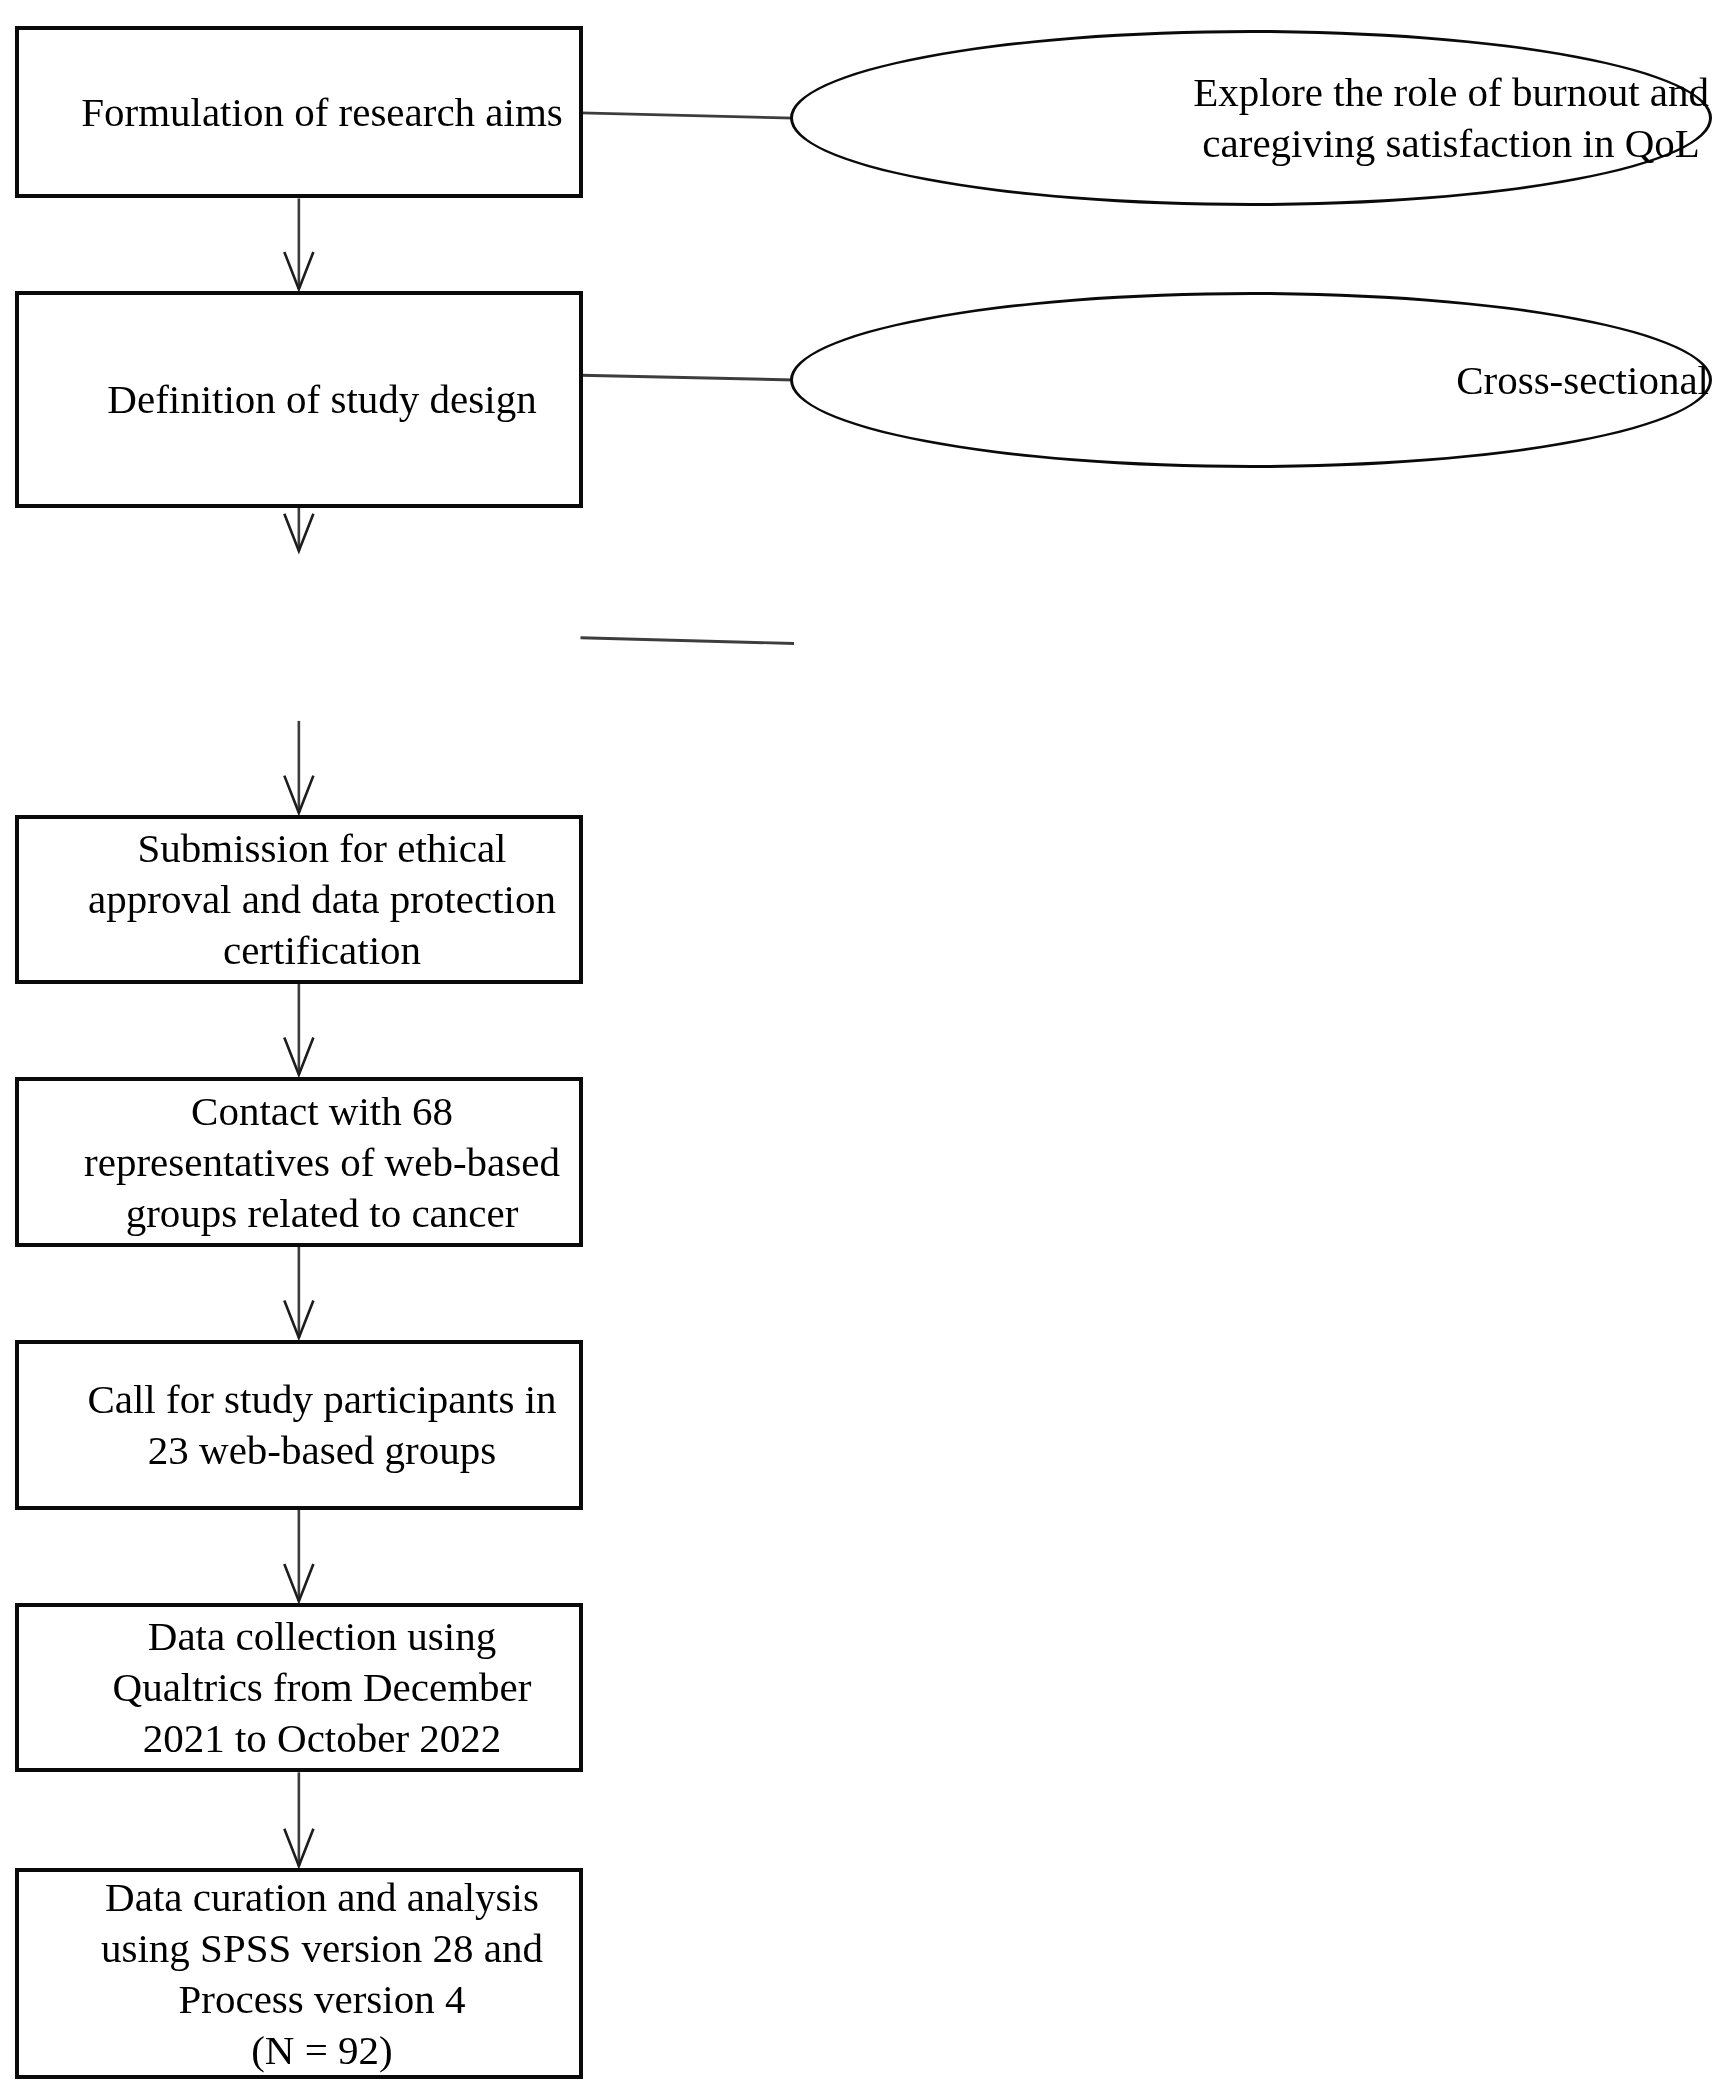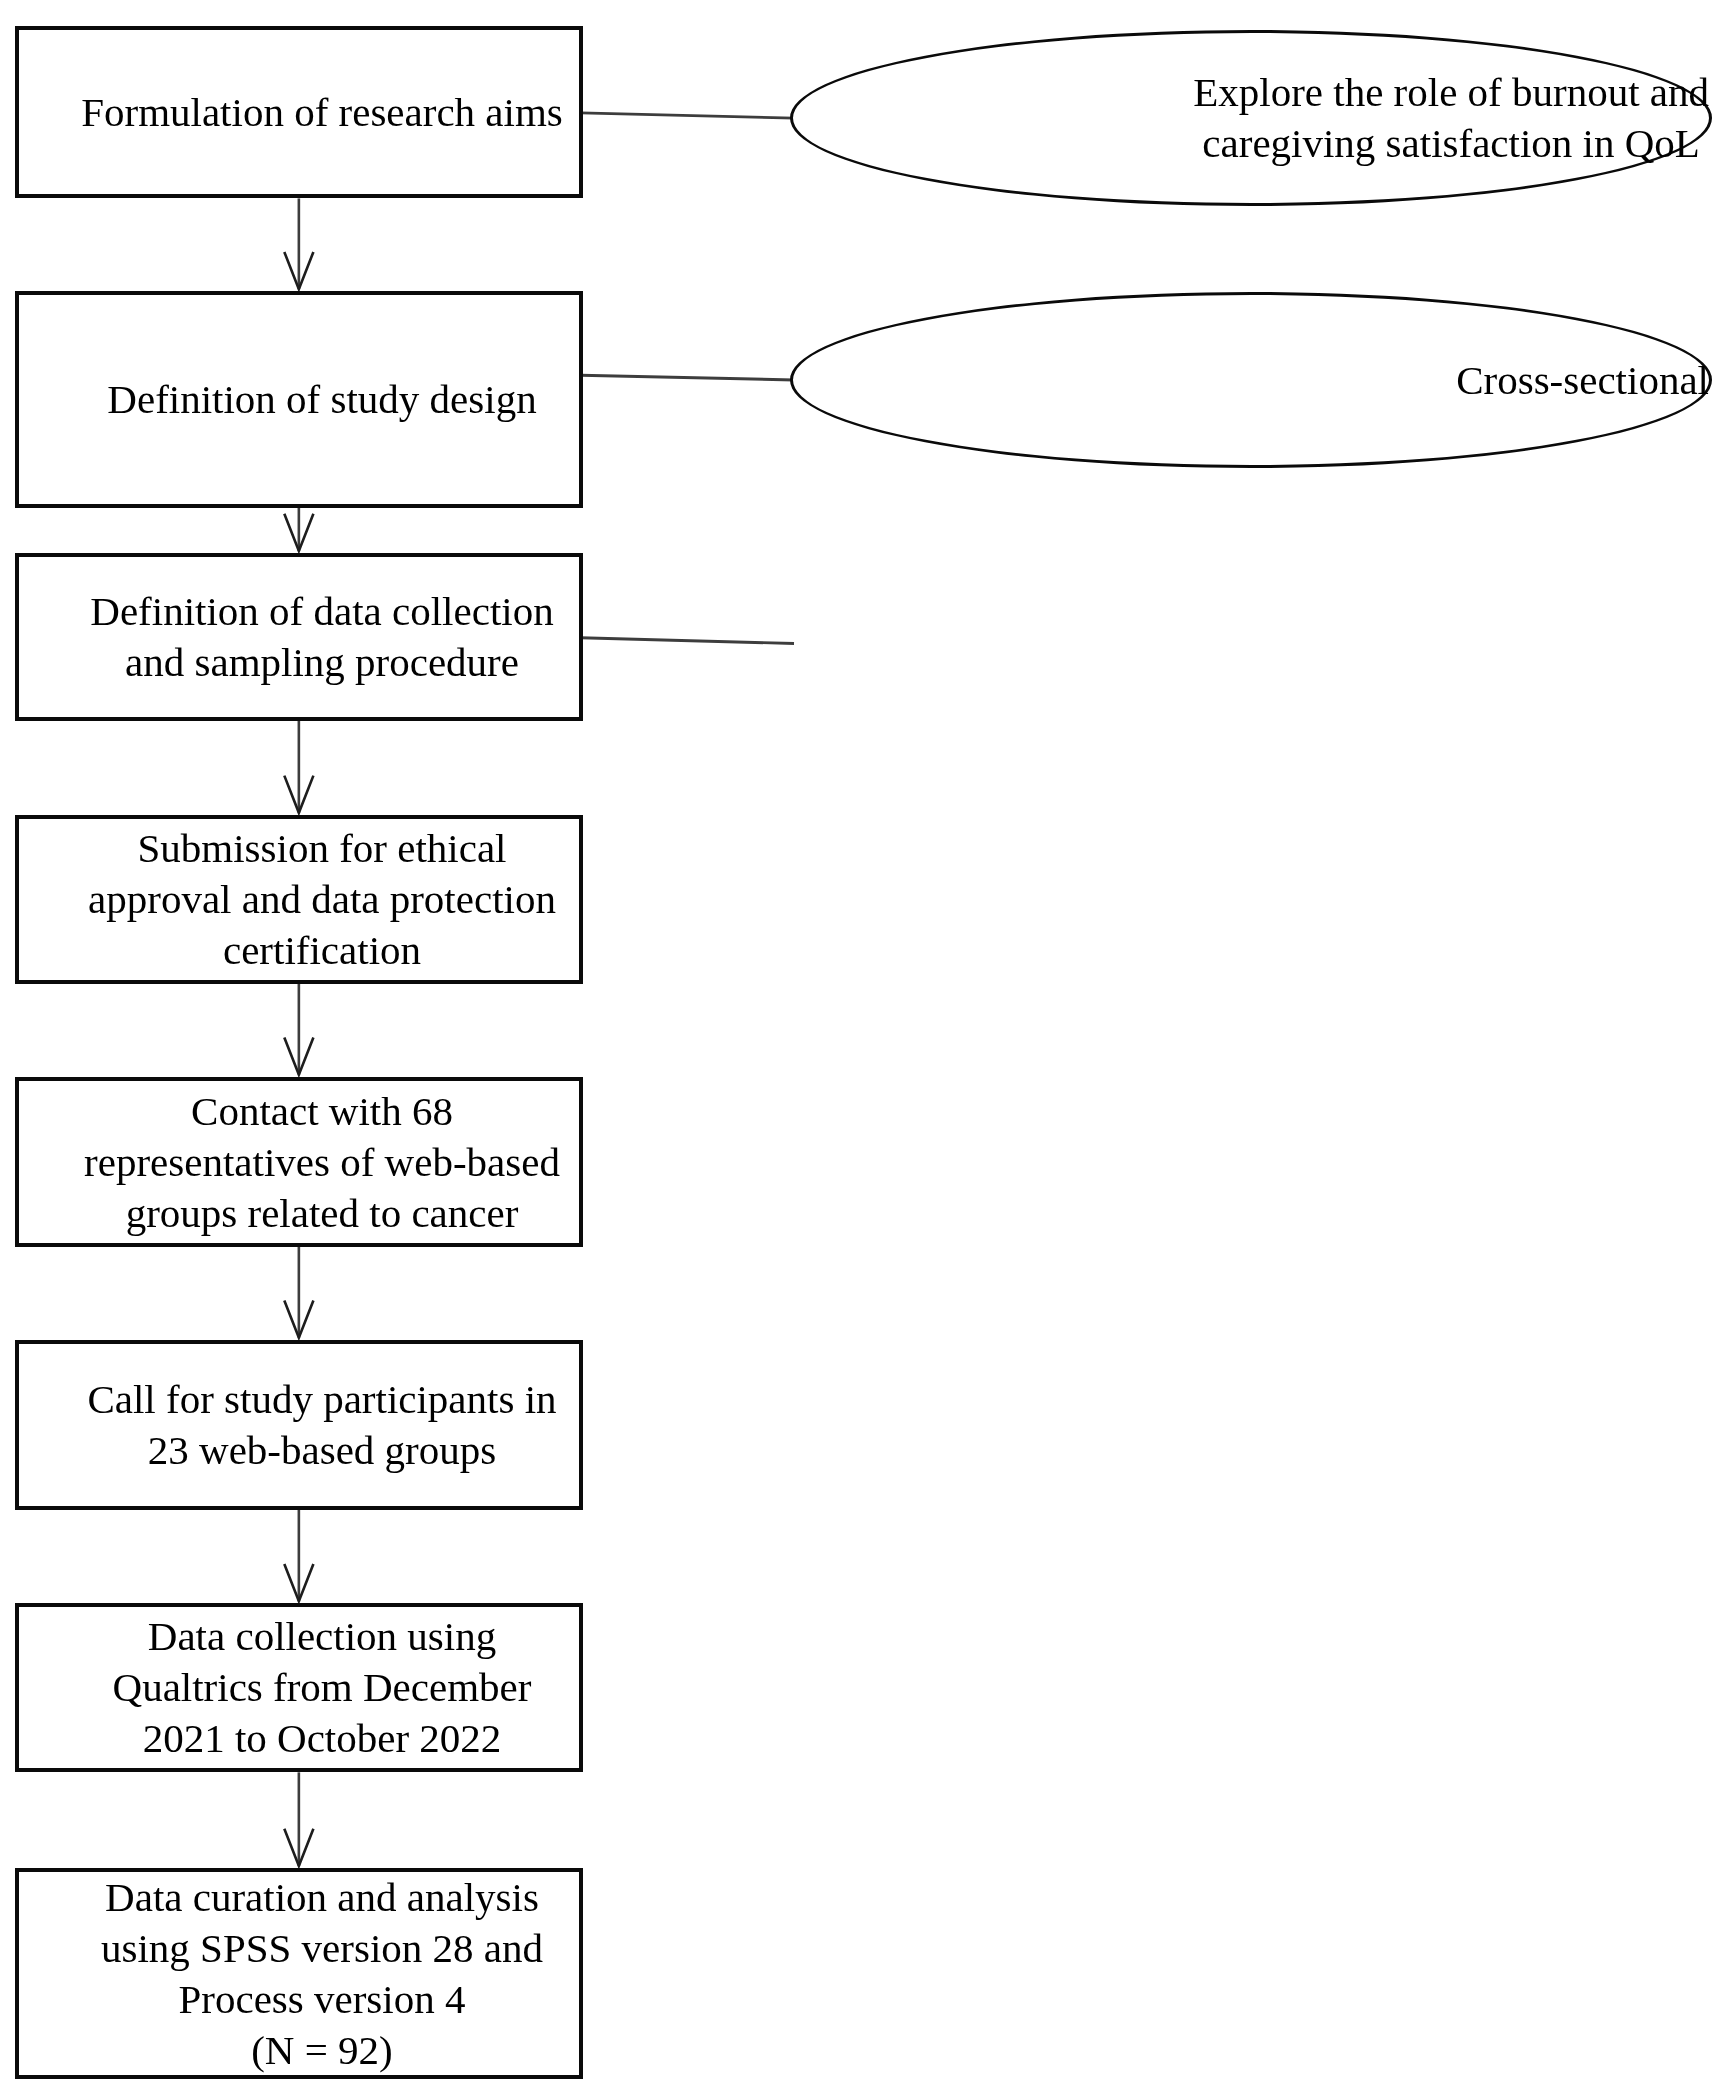--- a/index.html
+++ b/index.html
@@ -95,24 +95,20 @@
   </svg>
 
   <div class="box" style="top:26px;height:172px">
     <div class="label">Formulation of research aims</div>
   </div>
 
   <div class="box" style="top:291px;height:217px">
     <div class="label">Definition of study design</div>
   </div>
 
-  <div class="box" style="top:553px;height:168px">
-    <div class="label">Definition of data collection
-and sampling procedure</div>
-  </div>
 
   <div class="box" style="top:815px;height:169px">
     <div class="label">Submission for ethical
 approval and data protection
 certification</div>
   </div>
 
   <div class="box" style="top:1077px;height:170px">
     <div class="label">Contact with 68
 representatives of web-based

